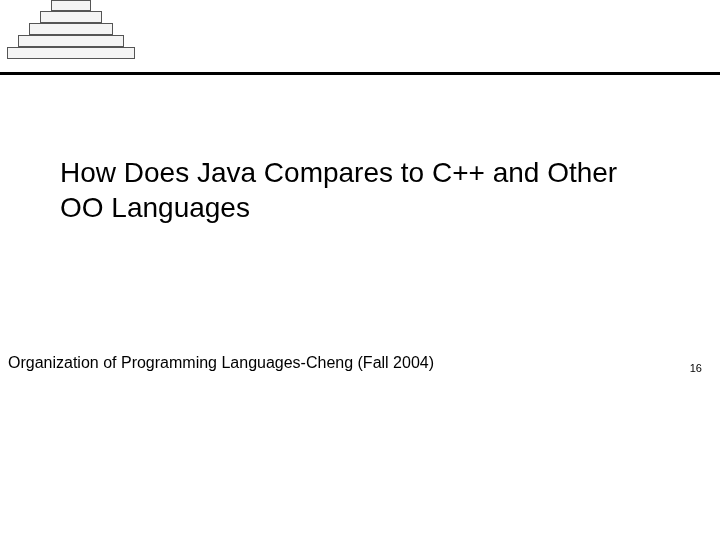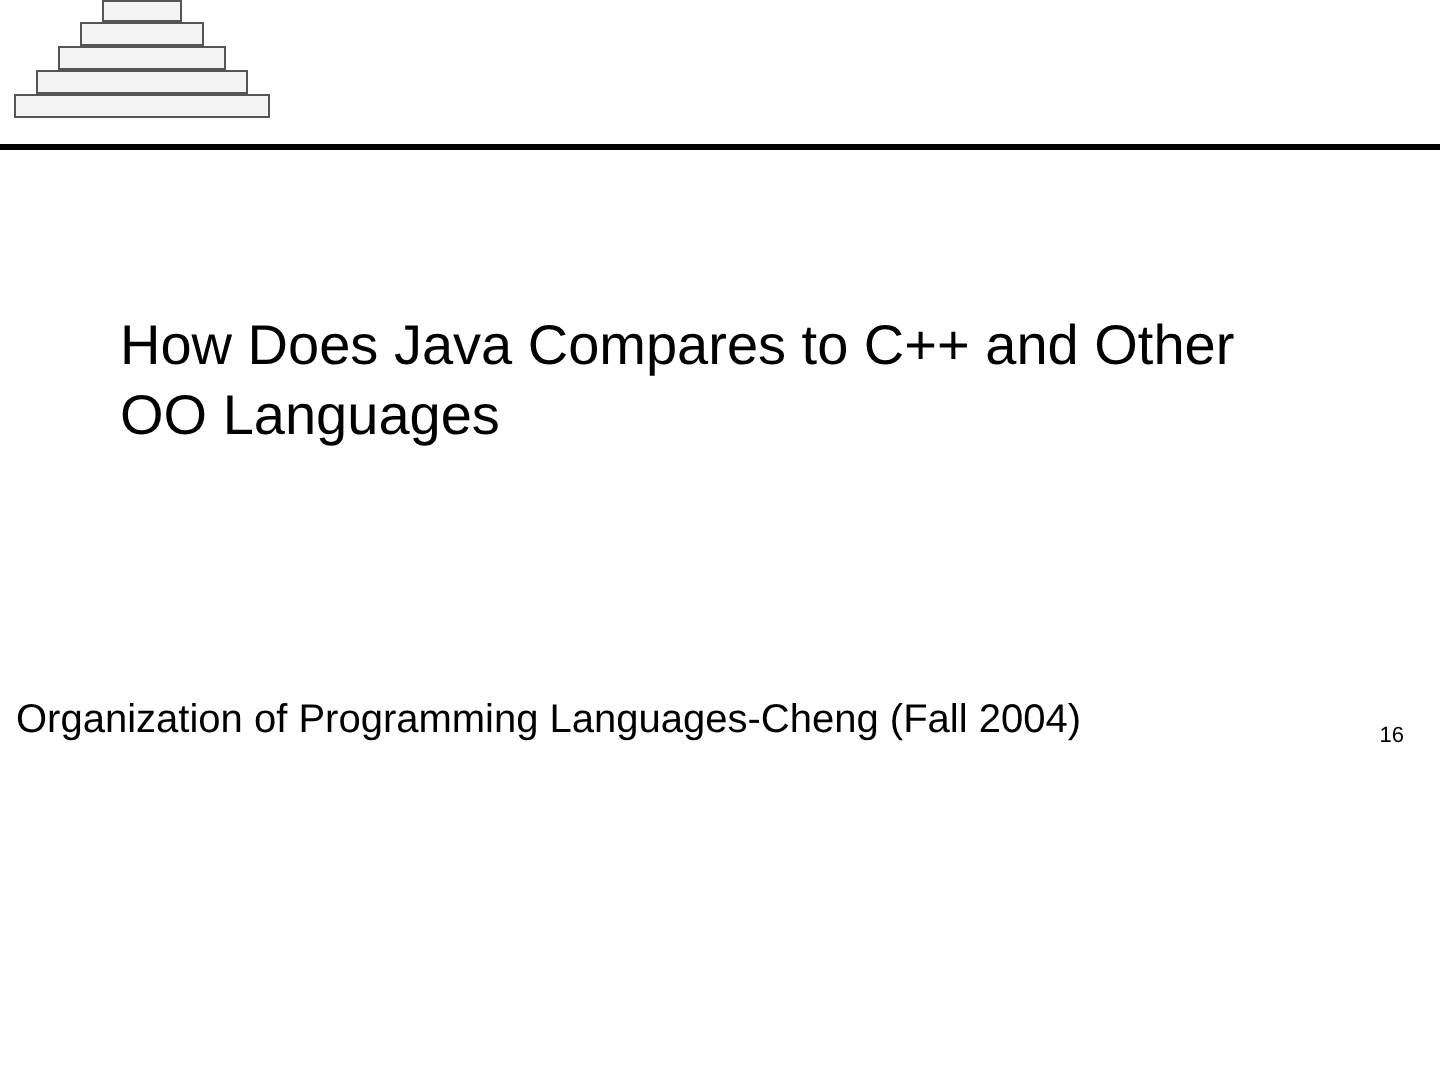--- a/index.html
+++ b/index.html
@@ -8,21 +8,21 @@
   .header { position: relative; height: 76px; }
   .pyramid { position: absolute; left: 6px; top: 0; width: 130px; height: 70px; }
   .pyramid .layer { position: absolute; left: 50%; transform: translateX(-50%); background: #f4f4f4; border: 1px solid #555; font-size: 5px; line-height: 1; text-align: center; display: flex; align-items: center; justify-content: center; color: #555; }
   .pyramid .l1 { width: 40px; height: 11px; top: 0; }
   .pyramid .l2 { width: 62px; height: 12px; top: 11px; }
   .pyramid .l3 { width: 84px; height: 12px; top: 23px; }
   .pyramid .l4 { width: 106px; height: 12px; top: 35px; }
   .pyramid .l5 { width: 128px; height: 12px; top: 47px; }
   .rule { position: absolute; left: 0; right: 0; top: 72px; border-bottom: 3px solid #000; }
   .title { position: absolute; left: 60px; top: 155px; width: 600px; font-size: 28px; font-weight: 400; color: #000; line-height: 1.25; font-family: Arial, Helvetica, sans-serif; }
-  .footer-left { position: absolute; left: 8px; bottom: 16px; font-size: 20px; color: #000; }
+  .footer-left { position: absolute; left: 8px; bottom: 16px; font-size: 16px; color: #000; }
   .footer-right { position: absolute; right: 18px; bottom: 14px; font-size: 11px; color: #000; }
 </style>
 </head>
 <body>
 
 <div class="slide">
   <div class="header">
     <div class="pyramid">
       <div class="layer l5"></div>
       <div class="layer l4"></div>

